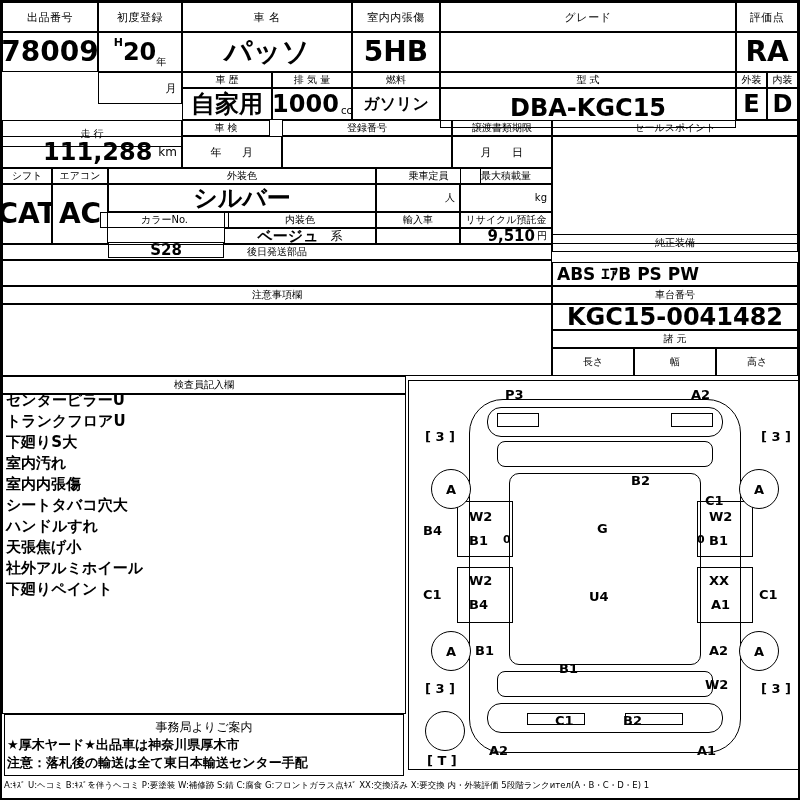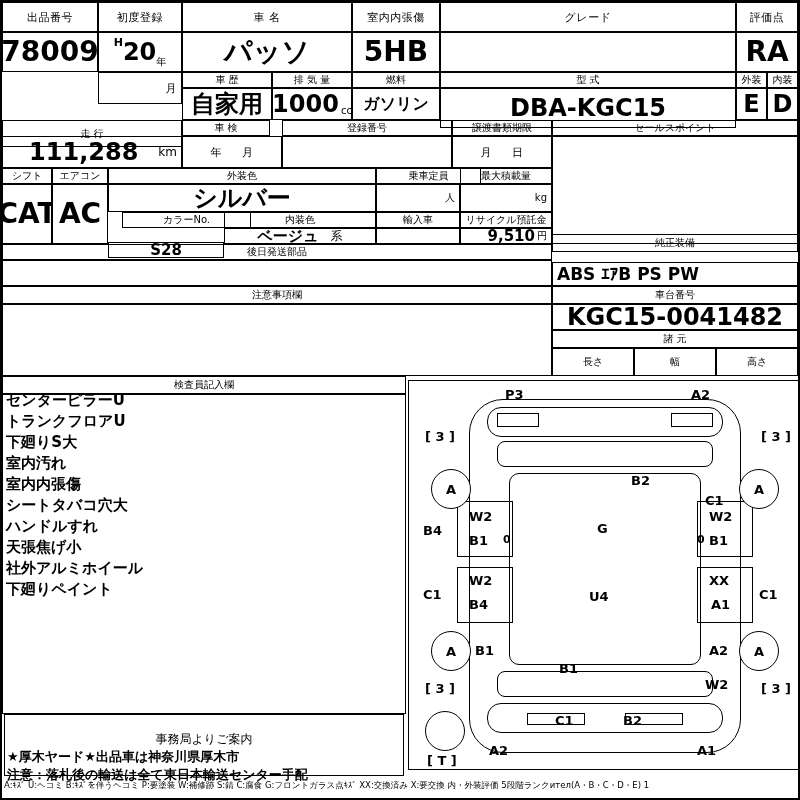--- a/index.html
+++ b/index.html
@@ -48,21 +48,21 @@
 
   
   #diagram { position: absolute; left: 406px; top: 378px; width: 392px; height: 390px; border: 1px solid #000; }
   #diagram .box { position: absolute; border: 1px solid #000; }
   #diagram .txt { position: absolute; font-size: 13px; font-weight: bold; white-space: nowrap; }
   #diagram .txts { position: absolute; font-size: 11px; font-weight: bold; white-space: nowrap; }
   #diagram .circ { position: absolute; border: 1px solid #000; border-radius: 50%; display: flex; align-items: center; justify-content: center; font-size: 13px; font-weight: bold; background: #fff; }
 
   
   #footer-note { position: absolute; left: 2px; top: 712px; width: 400px; height: 62px; border: 1px solid #000; }
-  #footer-title { text-align: center; font-size: 12px; padding-top: 16px; }
+  #footer-title { text-align: center; font-size: 12px; padding-top: 4px; }
   .footer-line { font-size: 13px; font-weight: bold; white-space: nowrap; }
   #legend { position: absolute; left: 2px; top: 778px; width: 796px; font-size: 8.5px; white-space: nowrap; }
 </style>
 </head>
 <body>
 
 <div id="sheet">
 
   <div class="cell col" style="left:0;top:0;width:96px;height:30px">
     <span class="lbl">出品番号</span>
@@ -152,21 +152,21 @@
   </div>
   <div class="cell" style="left:765px;top:86px;width:31px;height:32px">
     <span class="val-lg">D</span>
   </div>
 
   <div class="cell" style="left:0;top:118px;width:180px;height:27px">
     <span class="lbl-s">走 行</span>
   </div>
   <div class="cell right" style="left:0;top:134px;width:180px;height:32px">
     <span class="val-lg">111,288</span>
-    <span style="font-size:12px;margin-left:20px">km</span>
+    <span style="font-size:12px;margin-left:6px">km</span>
   </div>
 
   <div class="cell" style="left:180px;top:118px;width:88px;height:16px">
     <span class="lbl-s">車 検</span>
   </div>
   <div class="cell" style="left:180px;top:134px;width:100px;height:32px">
     <span class="lbl" style="margin-right:20px">年</span>
     <span class="lbl">月</span>
   </div>
 
@@ -222,21 +222,21 @@
   </div>
 
   <div class="cell" style="left:458px;top:166px;width:92px;height:16px">
     <span class="lbl-s">最大積載量</span>
   </div>
   <div class="cell right" style="left:458px;top:182px;width:92px;height:28px">
     <span class="val-m"></span>
     <span class="lbl-s" style="margin-left:1px">kg</span>
   </div>
 
-  <div class="cell" style="left:120px;top:210px;width:129px;height:16px">
+  <div class="cell" style="left:98px;top:210px;width:129px;height:16px">
     <span class="lbl-s">カラーNo.</span>
   </div>
   <div class="cell" style="left:106px;top:240px;width:116px;height:16px">
     <span style="font-size:15px;font-weight:bold">S28</span>
   </div>
 
   <div class="cell" style="left:222px;top:210px;width:152px;height:16px">
     <span class="lbl-s">内装色</span>
   </div>
   <div class="cell" style="left:222px;top:226px;width:152px;height:16px">

